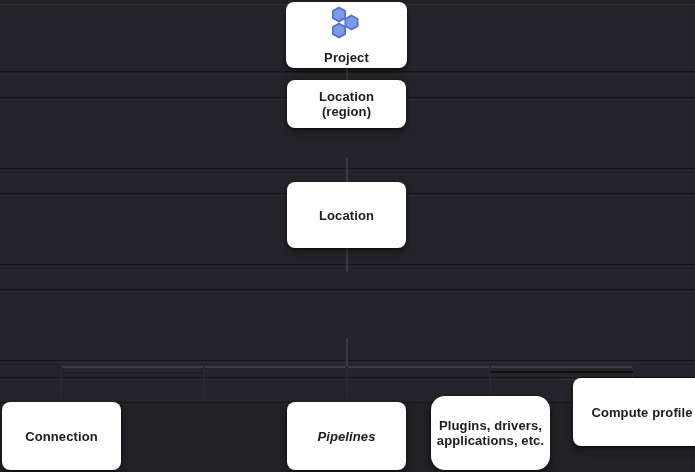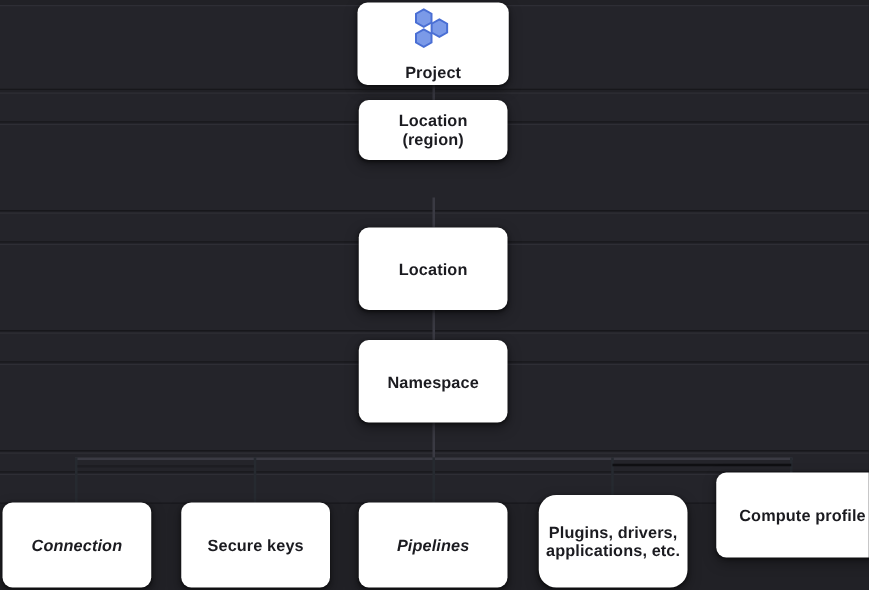--- a/index.html
+++ b/index.html
@@ -121,31 +121,25 @@
 
   <div class="card" style="left:287px; top:80px; width:119px; height:48px;">
     <span class="label">Location
 (region)</span>
   </div>
 
   <div class="card" style="left:287px; top:182px; width:119px; height:66px;">
     <span class="label">Location</span>
   </div>
 
-  <div class="card" style="left:287px; top:272px; width:119px; height:66px;">
-    <span class="label">Namespace</span>
-  </div>
 
-  <div class="card" style="left:2px; top:402px; width:119px; height:68px;font-style:italic;">
+  <div class="card" style="left:2px; top:402px; width:119px; height:68px;">
     <span class="label">Connection</span>
   </div>
 
-  <div class="card" style="left:145px; top:402px; width:119px; height:68px;">
-    <span class="label">Secure keys</span>
-  </div>
 
   <div class="card" style="left:287px; top:402px; width:119px; height:68px;font-style:italic;">
     <span class="label">Pipelines</span>
   </div>
 
   <div class="card" style="left:431px; top:396px; width:119px; height:74px;border-radius:14px;">
     <span class="label">Plugins, drivers,
 applications, etc.</span>
   </div>
 

